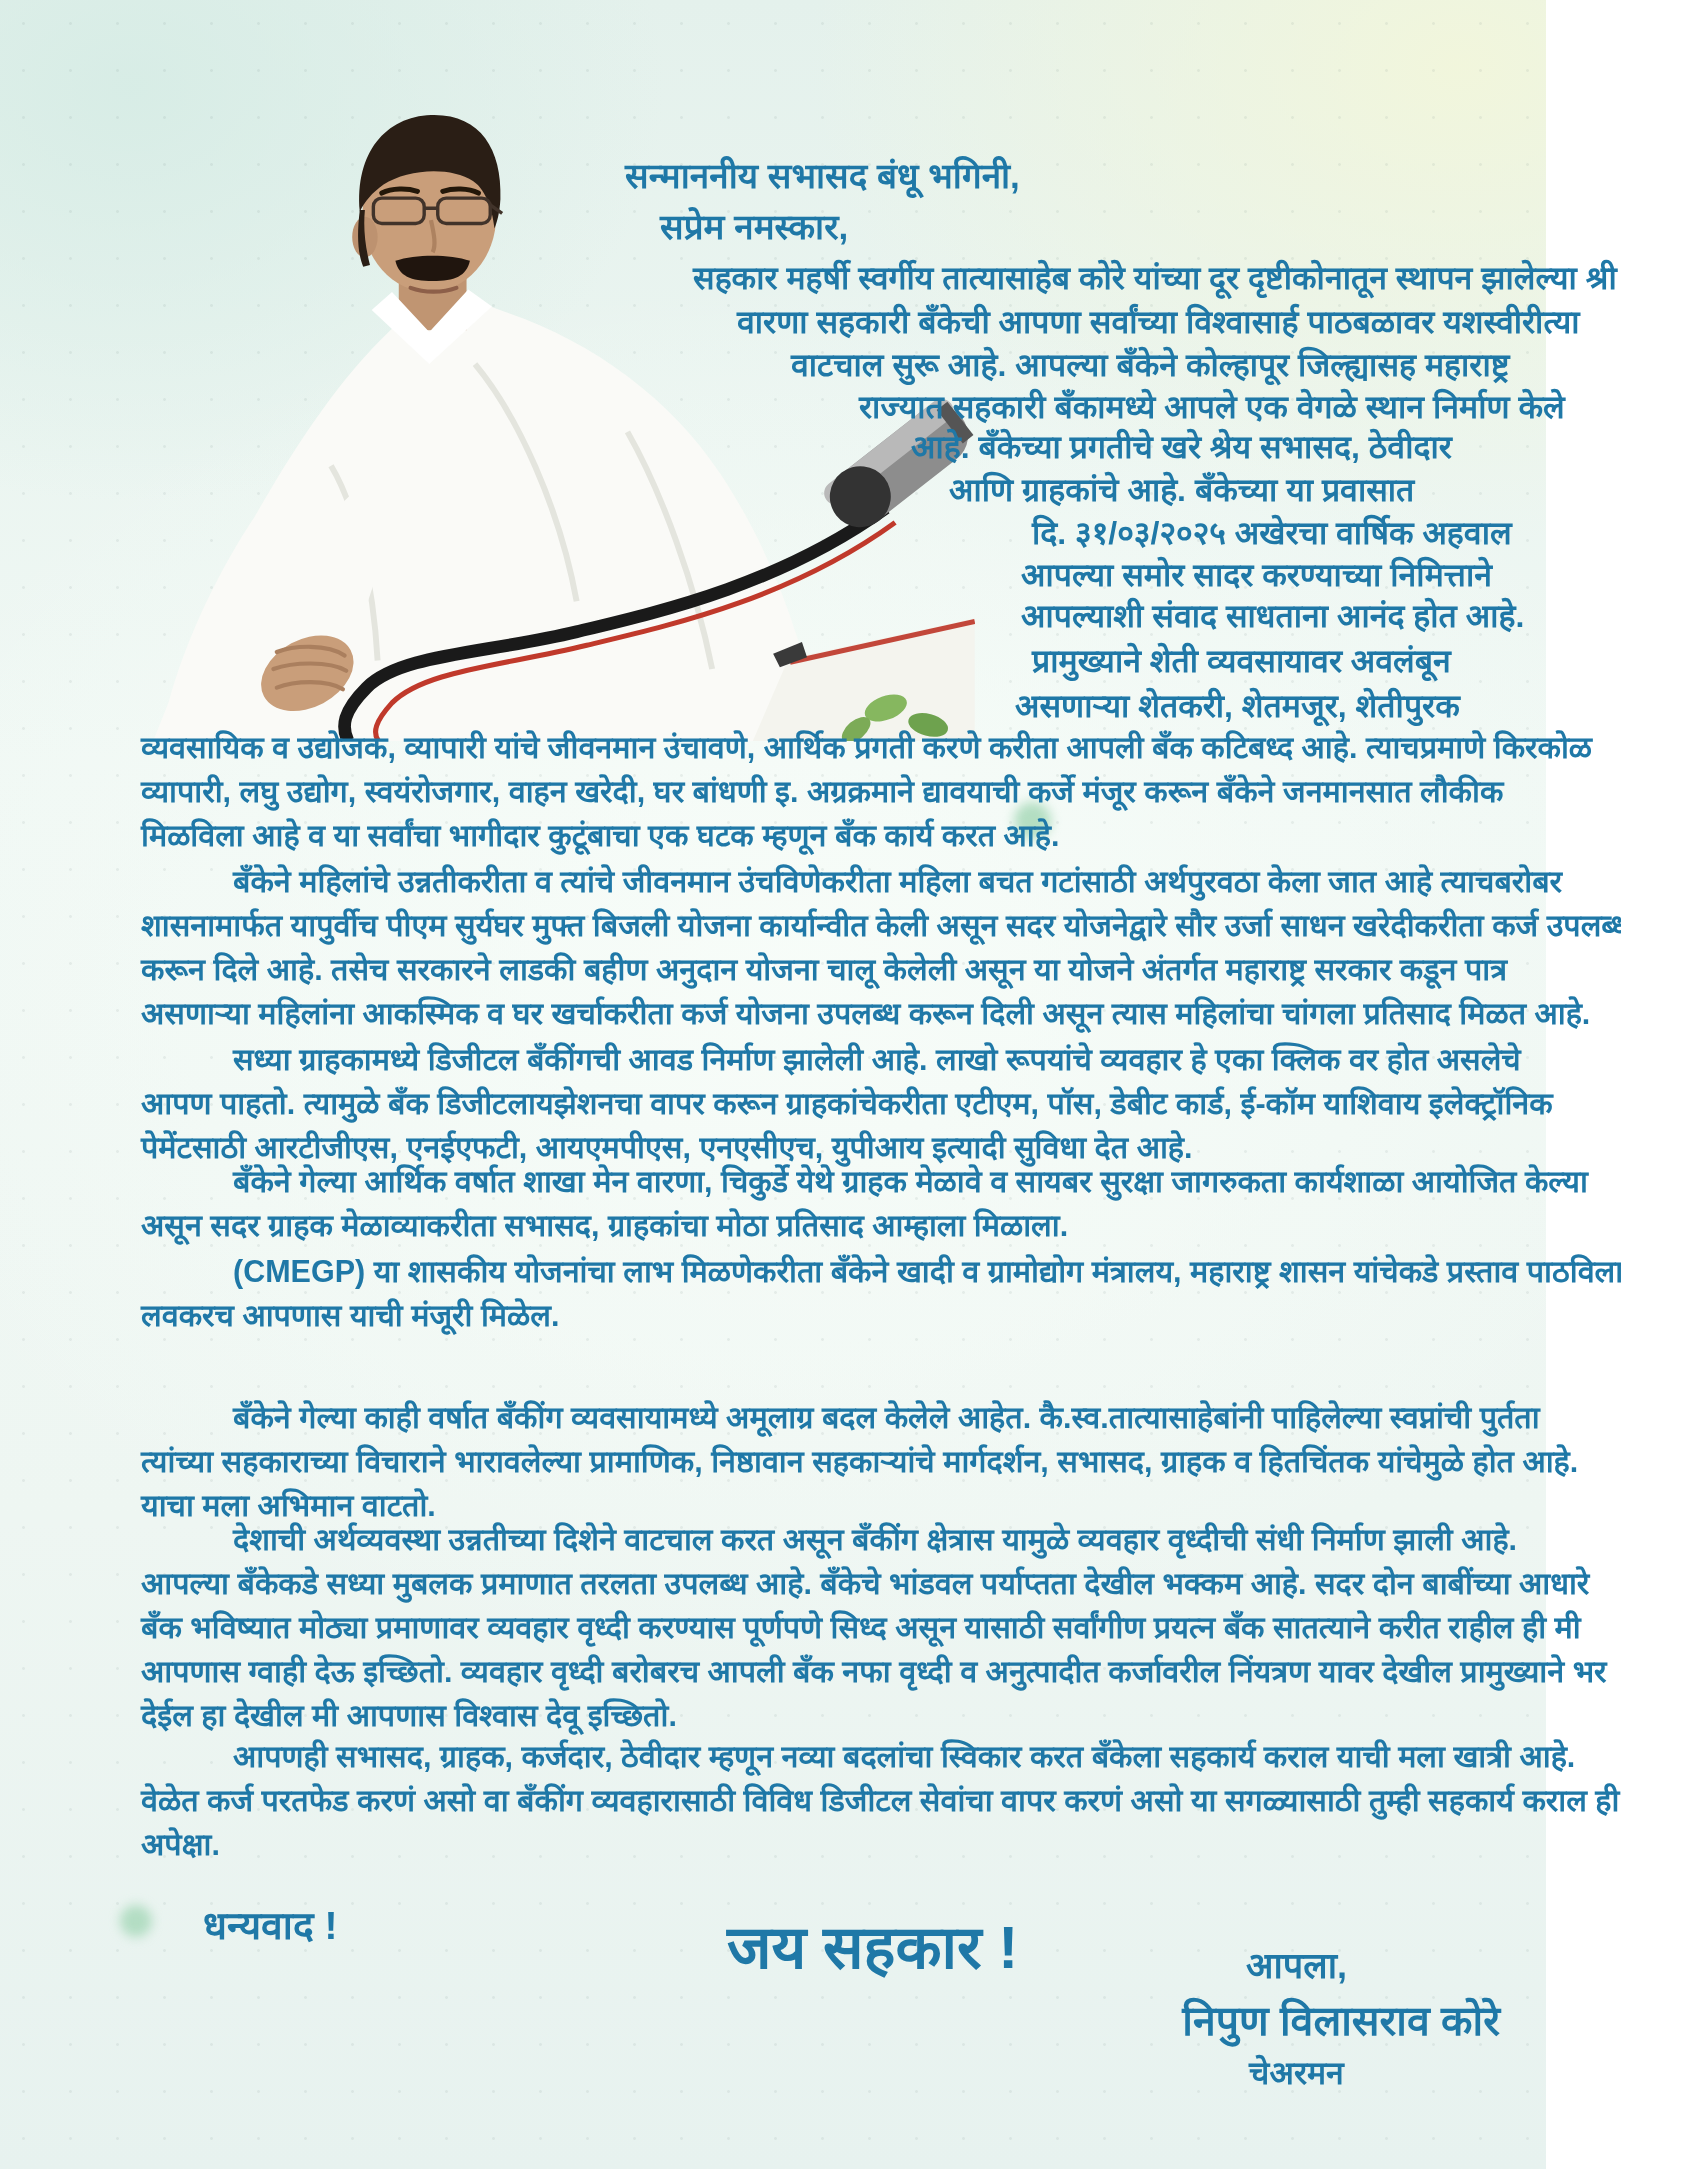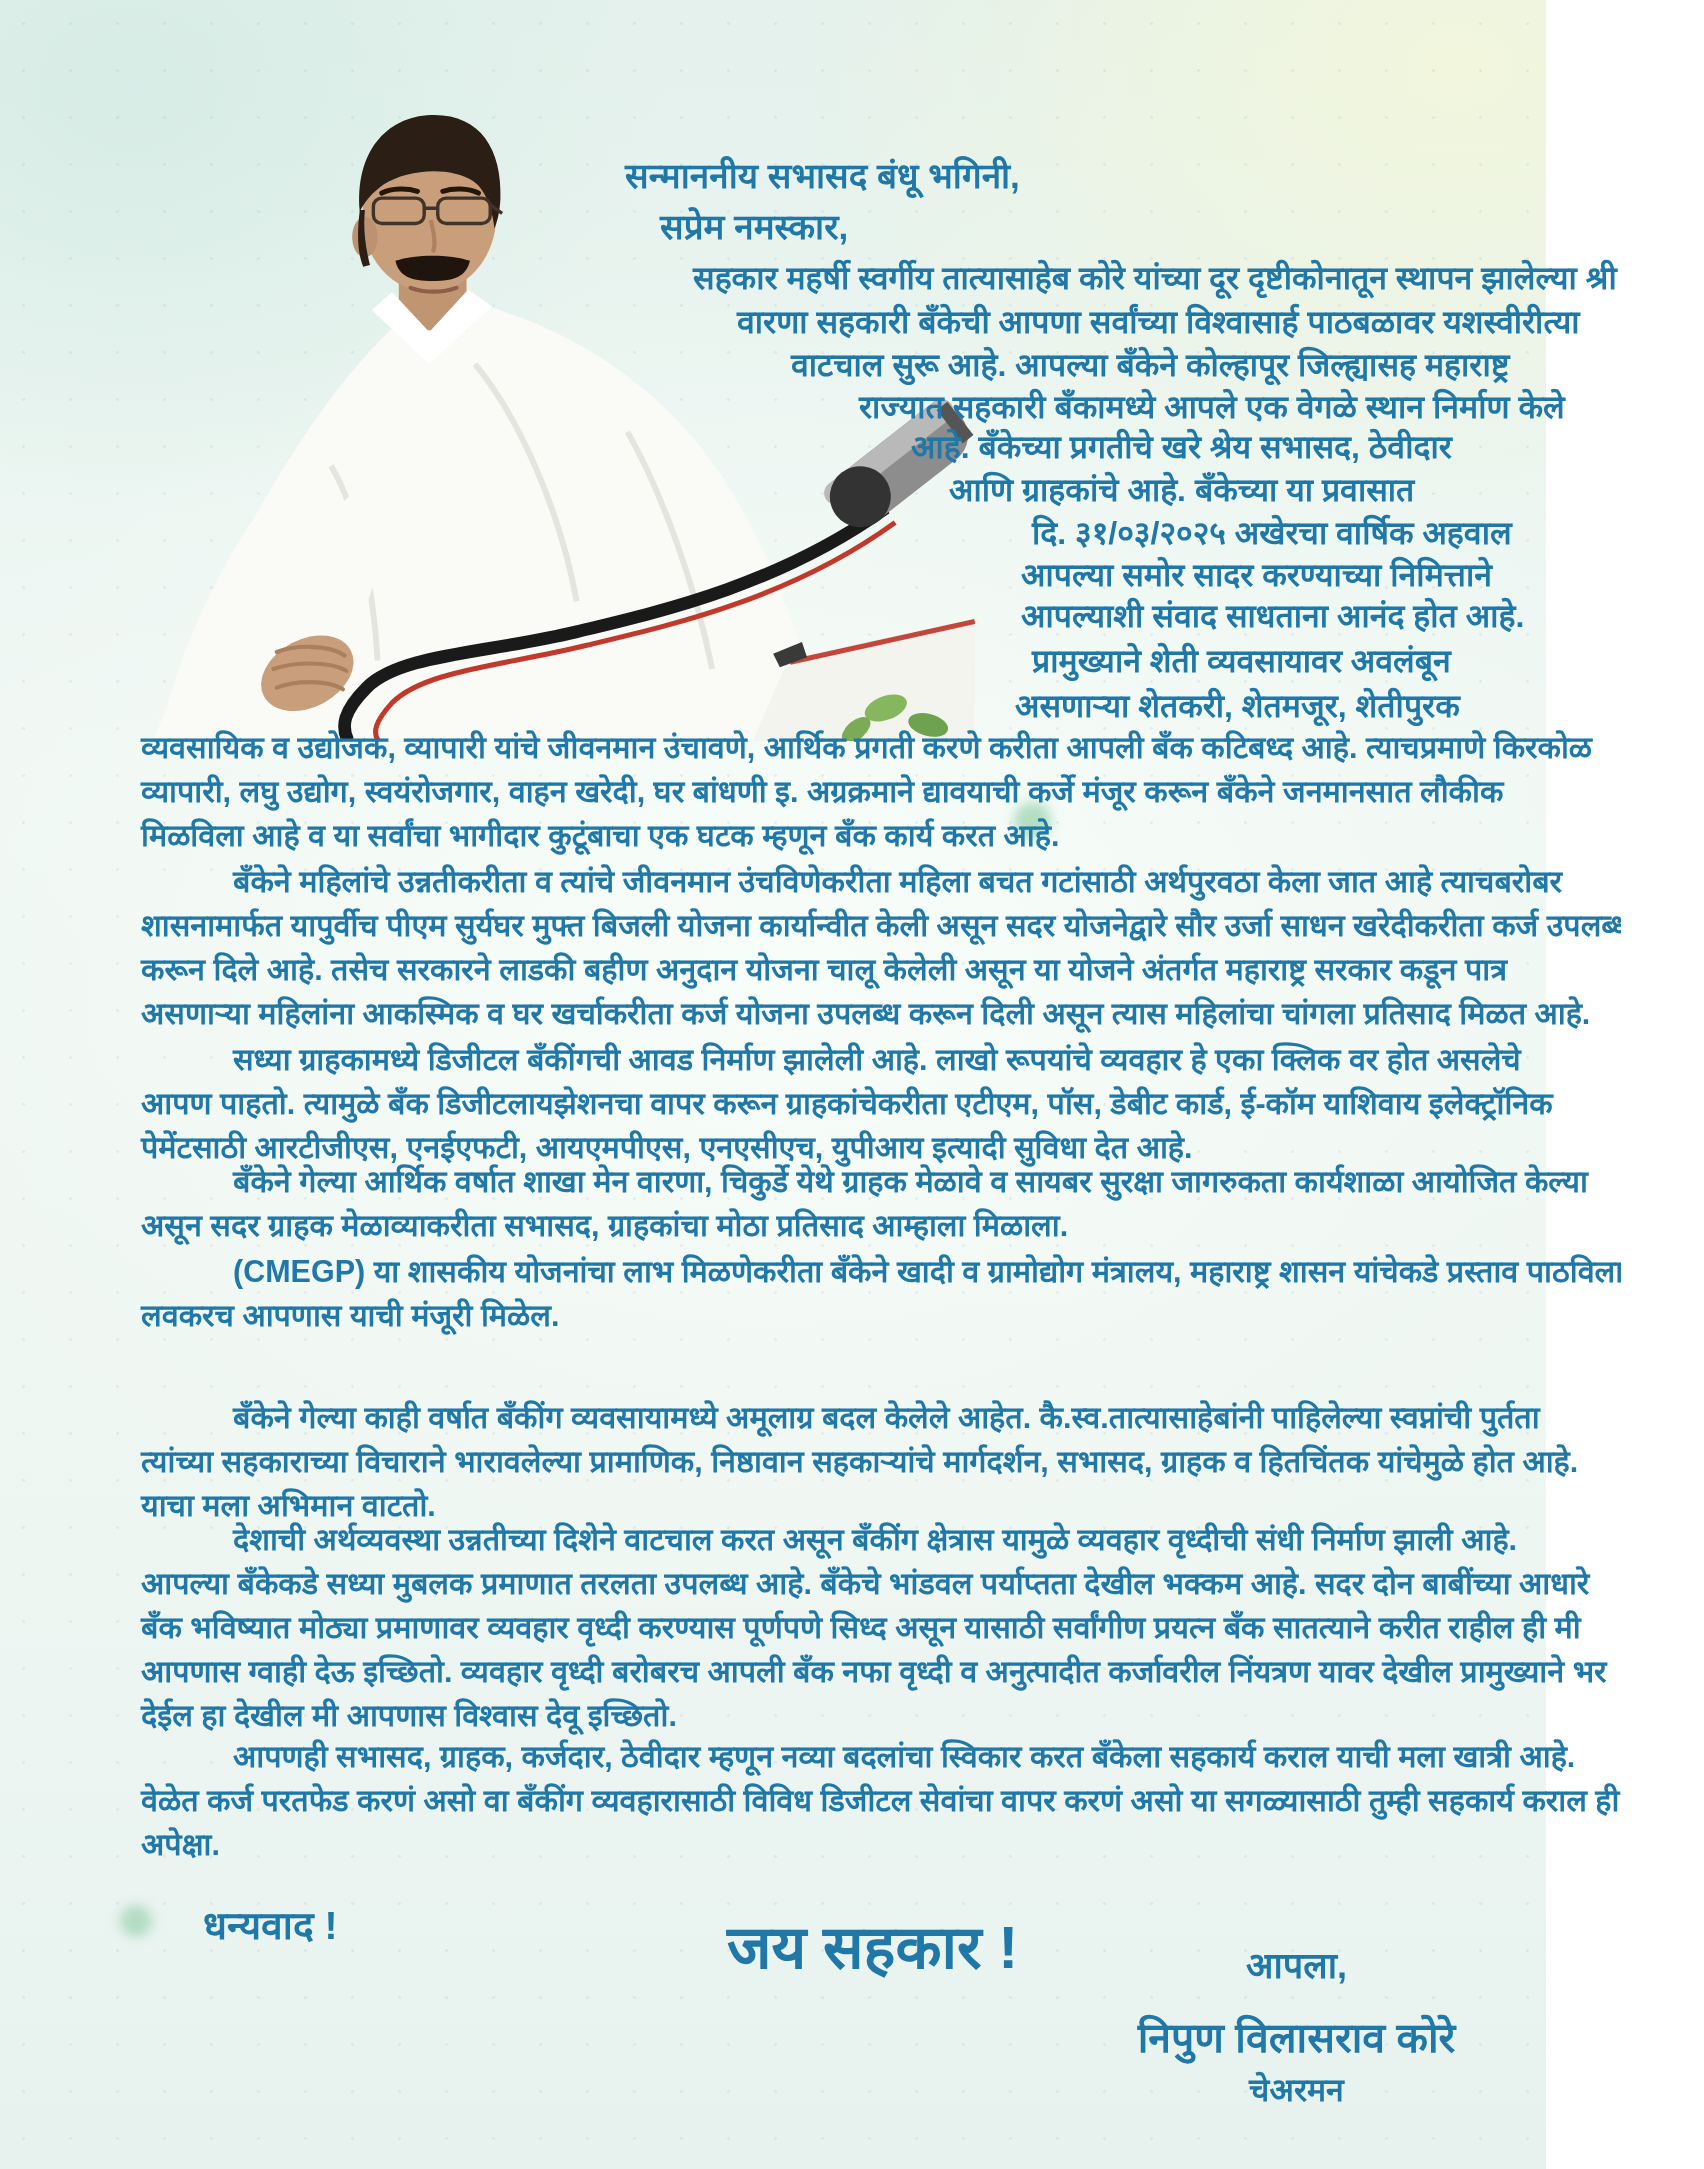--- a/index.html
+++ b/index.html
@@ -48,21 +48,21 @@
   .para .tline { line-height:44px; white-space:nowrap; }
   .p-indent .tline:first-child { padding-left:92px; }
   .p2 { top:725px; }  .p3 { top:859px; } .p4 { top:1037px; }
   .p5 { top:1159px; } .p6 { top:1249px; } .p7 { top:1383px;margin-top:12px; }
   .p8 { top:1517px; } .p9 { top:1734px; }
 
   .thanks { position:absolute; left:203px; top:1897px; font-size:39px; font-weight:700; }
   .slogan { position:absolute; left:727px; top:1904px; font-size:60px; font-weight:700; }
   .sign-block { position:absolute; left:1093px; top:1943px; width:407px; text-align:center; }
   .sign-regards { font-size:36px; line-height:1.25; }
-  .sign-name { font-size:41px; font-weight:700; line-height:1.3; margin-top:24px; }
+  .sign-name { font-size:41px; font-weight:700; line-height:1.3; margin-top:7px;text-align:right; }
   .sign-title { font-size:32px; line-height:1.3; margin-top:5.1px; }
 </style>
 </head>
 <body>
 
 <div class="page">
   <div class="dots"></div>
   <div class="glow-dot gd1"></div>
   <div class="glow-dot gd2"></div>
   <div class="right-strip"></div>

